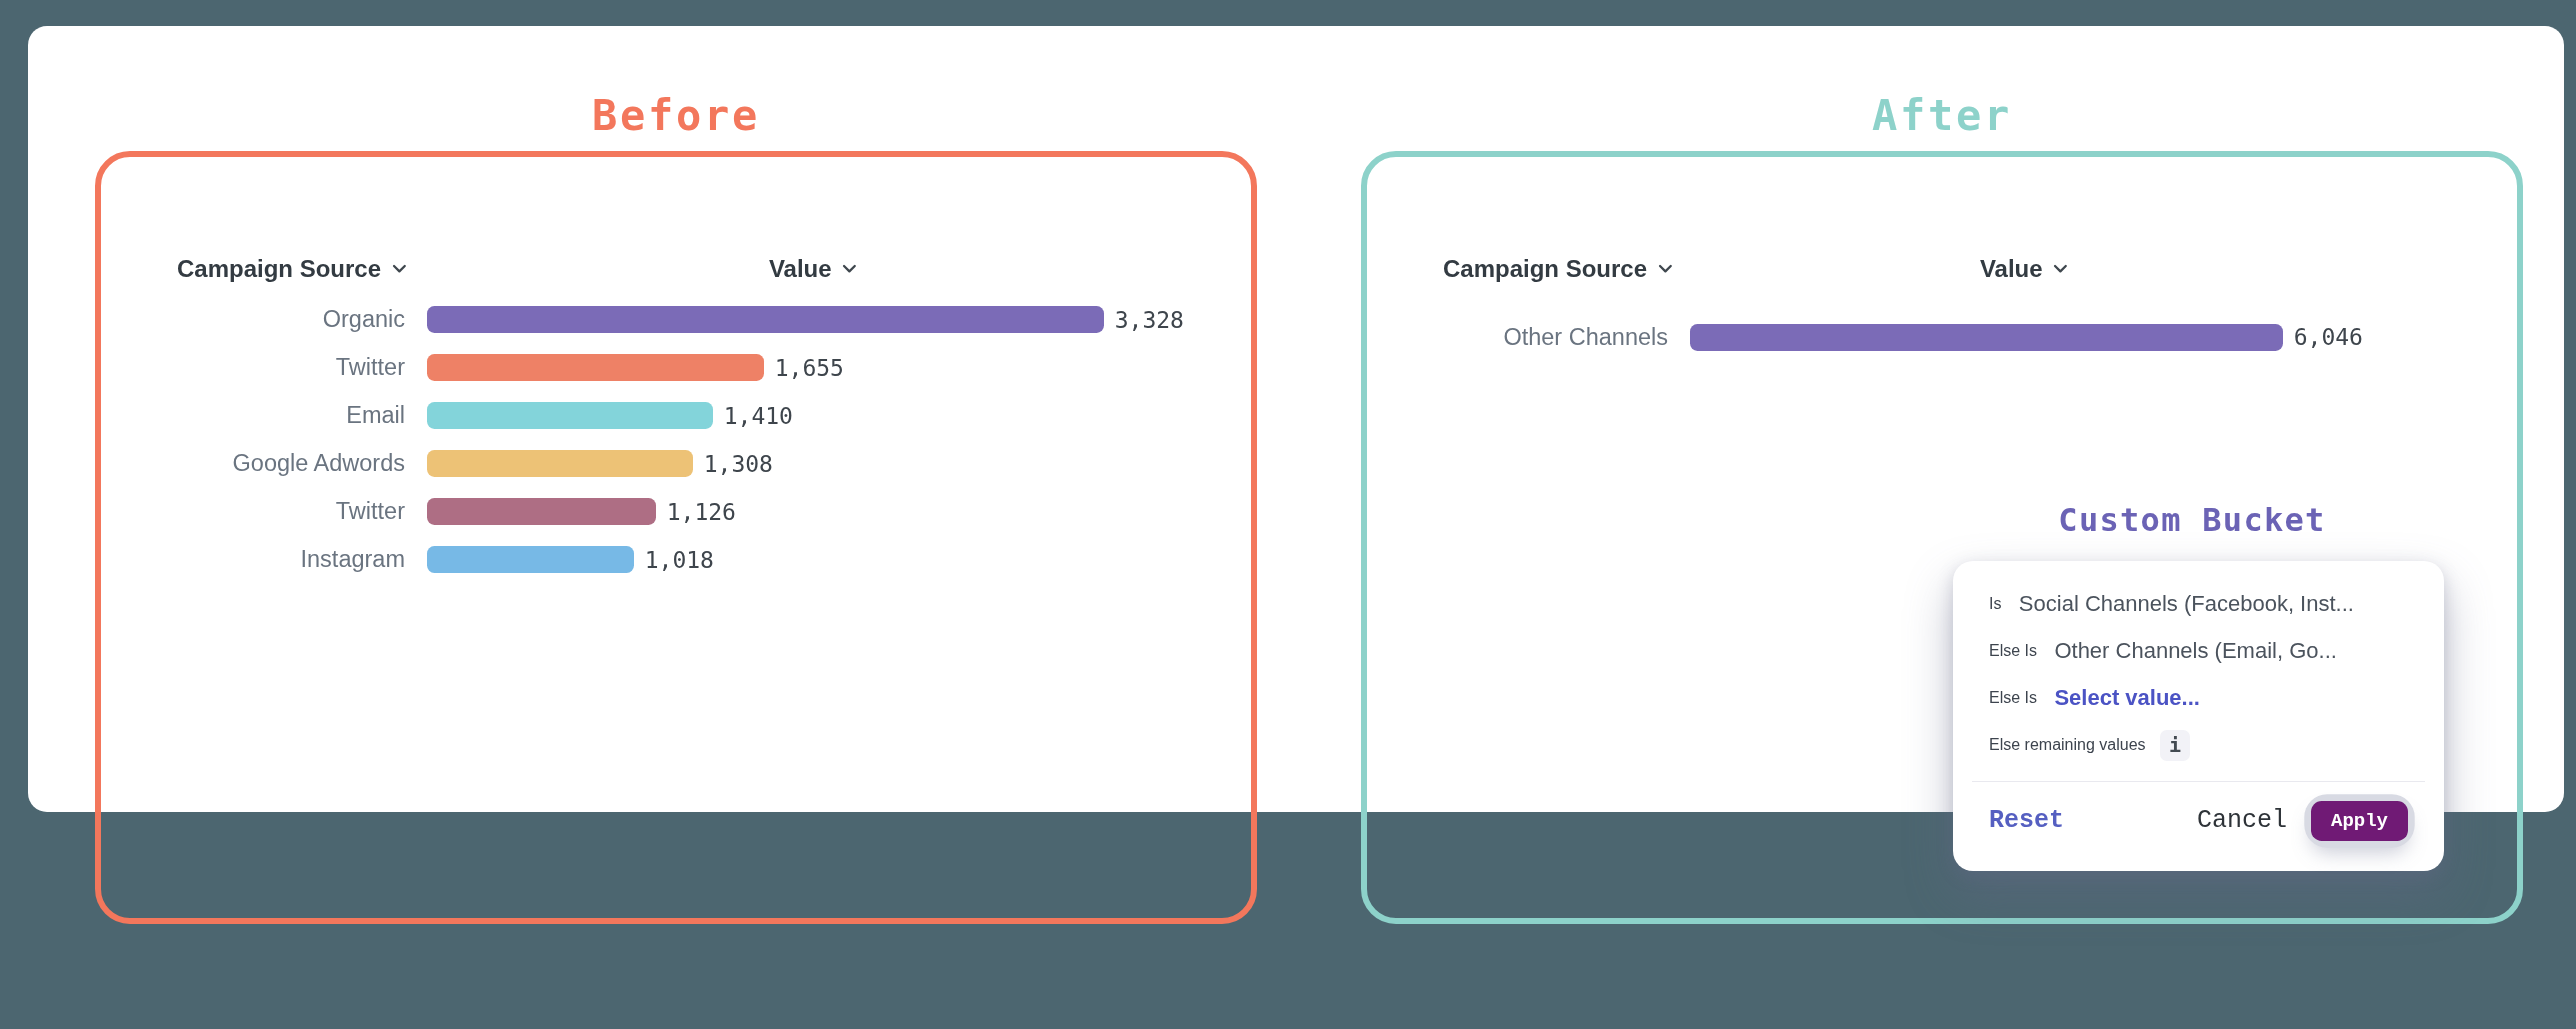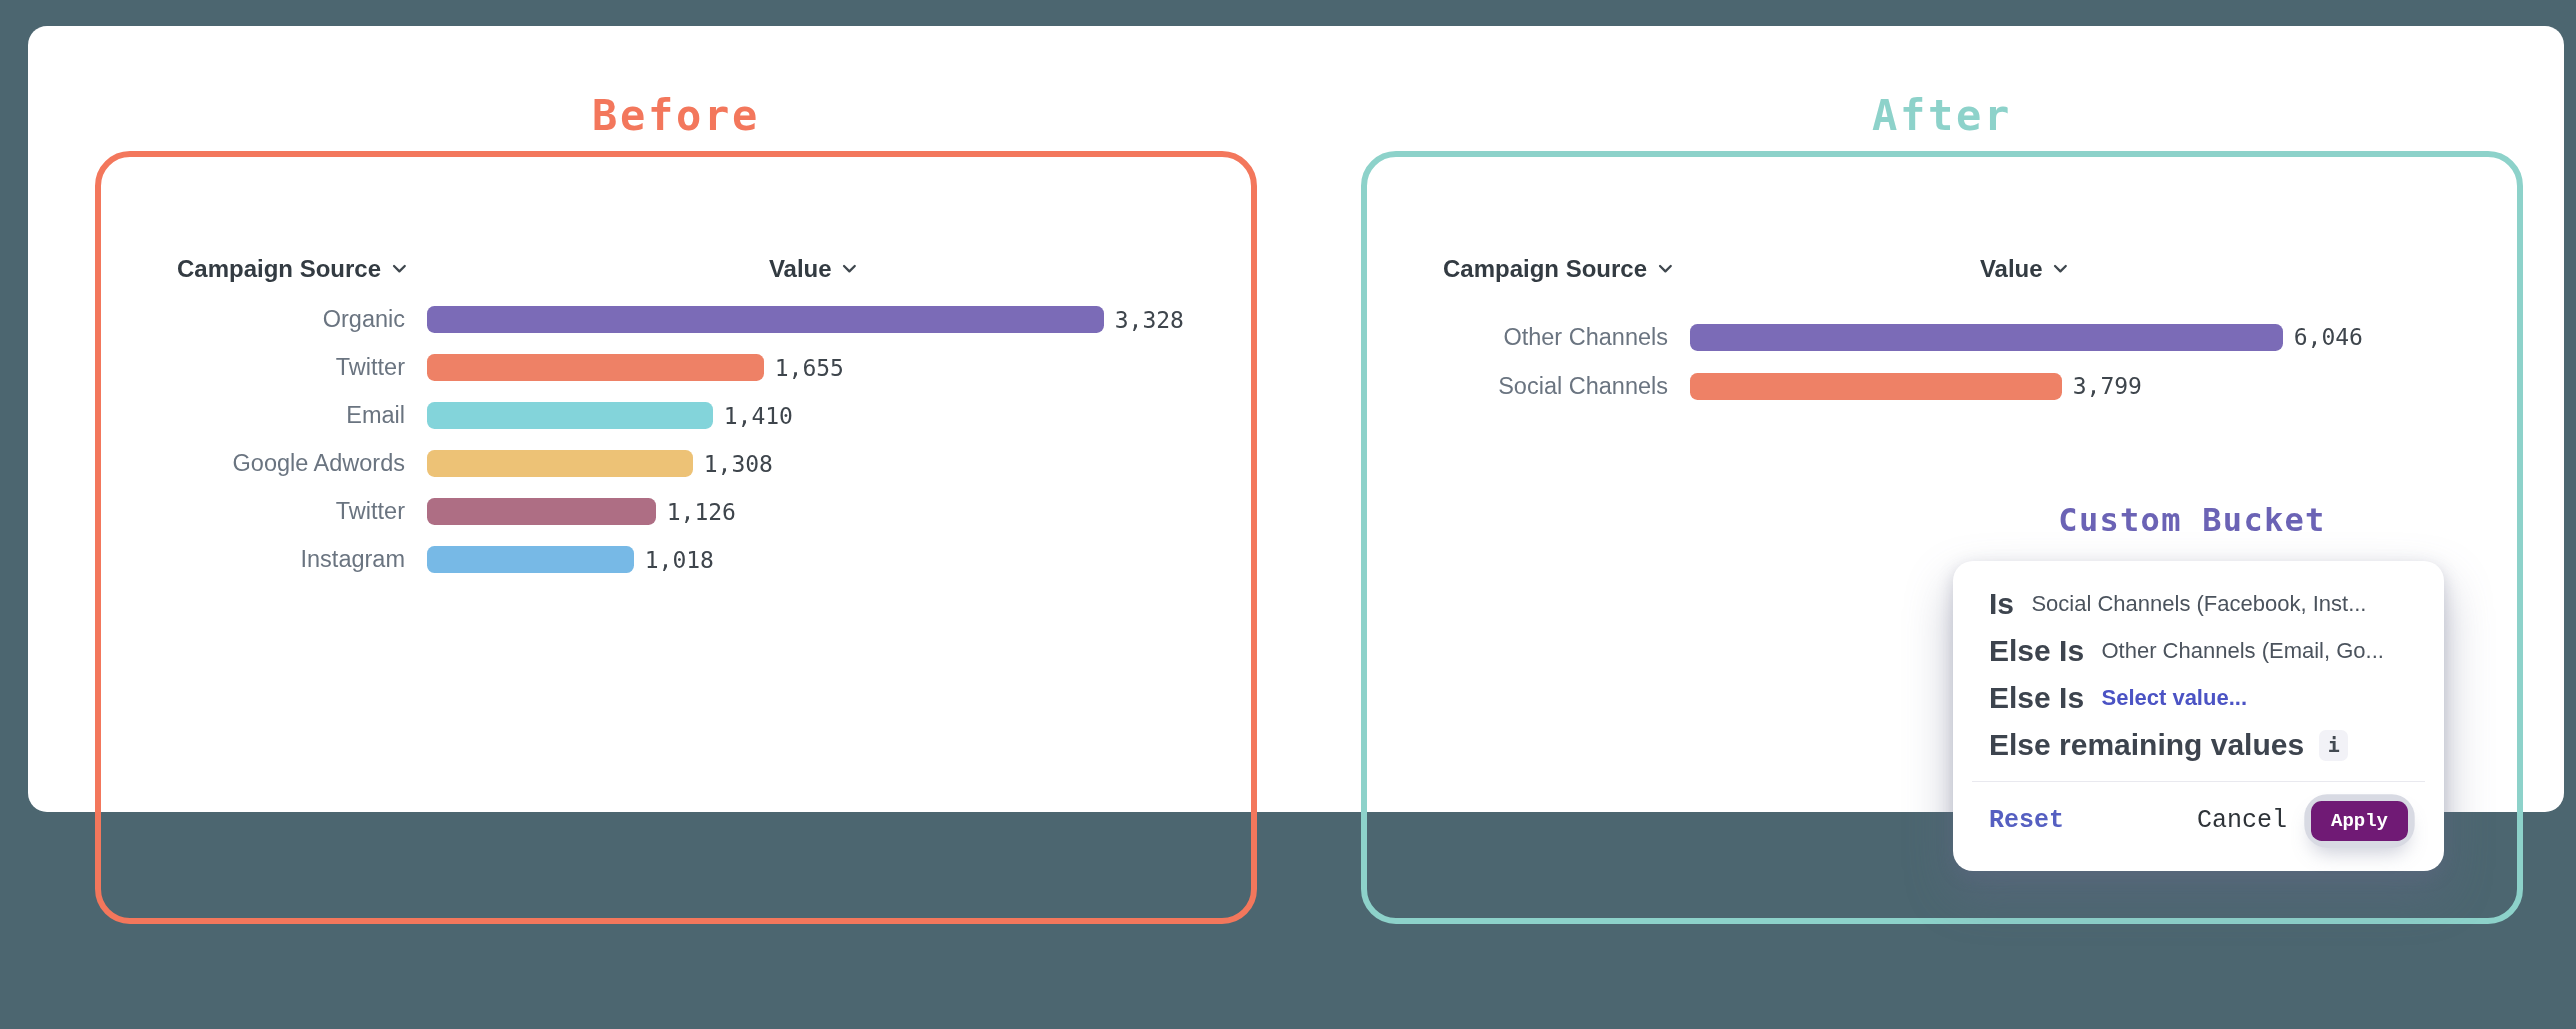--- a/index.html
+++ b/index.html
@@ -41,21 +41,21 @@
   .brow .rvalue{margin-left:10.7px;font-family:"DejaVu Sans Mono",monospace;font-size:23px;color:#3e454c;}
 
   
   .bucket-title{position:absolute;left:1929px;top:470px;width:470px;height:48px;line-height:48px;text-align:center;
     font-family:"DejaVu Sans Mono",monospace;font-weight:bold;font-size:32px;letter-spacing:1.3px;}
 
   .dialog{position:absolute;left:1925px;top:535px;width:491px;height:310px;background:#ffffff;border-radius:20px;
     box-sizing:border-box;padding:20px 36px 0 36px;
     box-shadow:0 23px 47px rgba(99,104,134,.40),0 5.4px 16px rgba(99,104,134,.25);}
   .cond{display:flex;align-items:center;height:47px;}
-  .cond .clabel{font-weight:bold;font-size:30px;color:#3d444e;white-space:nowrap;}
+  .cond .clabel{font-weight:normal;font-size:16px;color:#3d444e;white-space:nowrap;}
   .cond .cvalue{margin-left:17.4px;font-size:22px;color:#4b535d;white-space:nowrap;}
   .cond .cvalue.link{color:#4b53c4;font-weight:bold;cursor:pointer;text-align:center;}
   .chip{display:inline-flex;margin-left:14.8px;width:29.5px;height:31px;border-radius:6.7px;background:#f2f2f7;
     align-items:center;justify-content:center;font-family:"DejaVu Sans Mono",monospace;font-weight:bold;
     font-size:20px;color:#434a52;cursor:pointer;}
   .divider{margin:12px -17.4px 0 -17.4px;border-top:1.3px solid #e9e9ef;}
   .dfooter{display:flex;align-items:center;margin-top:19px;}
   .btn{border:none;background:none;padding:0;font-family:Liberation Mono, monospace;cursor:pointer;}
   .reset{font-size:25px;font-weight:bold;color:#555fc1;}
   .cancel{margin-left:auto;font-size:25px;color:#2e3338;}
@@ -139,25 +139,20 @@
             <path d="M3 3 L11 11 L19 3" stroke="#3f474e" stroke-width="3.4" fill="none" stroke-linecap="round" stroke-linejoin="round"></path>
           </svg>
       </span>
     </div>
     <div class="rows" id="after-rows">
         <div class="brow">
           <div class="rlabel">Other Channels</div>
           <div class="bar" style="width: 593px; background: rgb(123, 107, 183);"></div>
           <div class="rvalue">6,046</div>
         </div>
-        <div class="brow">
-          <div class="rlabel">Social Channels</div>
-          <div class="bar" style="width: 372px; background: rgb(238, 129, 102);"></div>
-          <div class="rvalue">3,799</div>
-        </div>
       </div>
 
     <div class="bucket-title" style="color: rgb(107, 99, 181);">Custom Bucket</div>
 
     <div class="dialog">
       <div class="cond">
         <span class="clabel">Is</span>
         <span class="cvalue">Social Channels (Facebook, Inst...</span>
       </div>
       <div class="cond">

